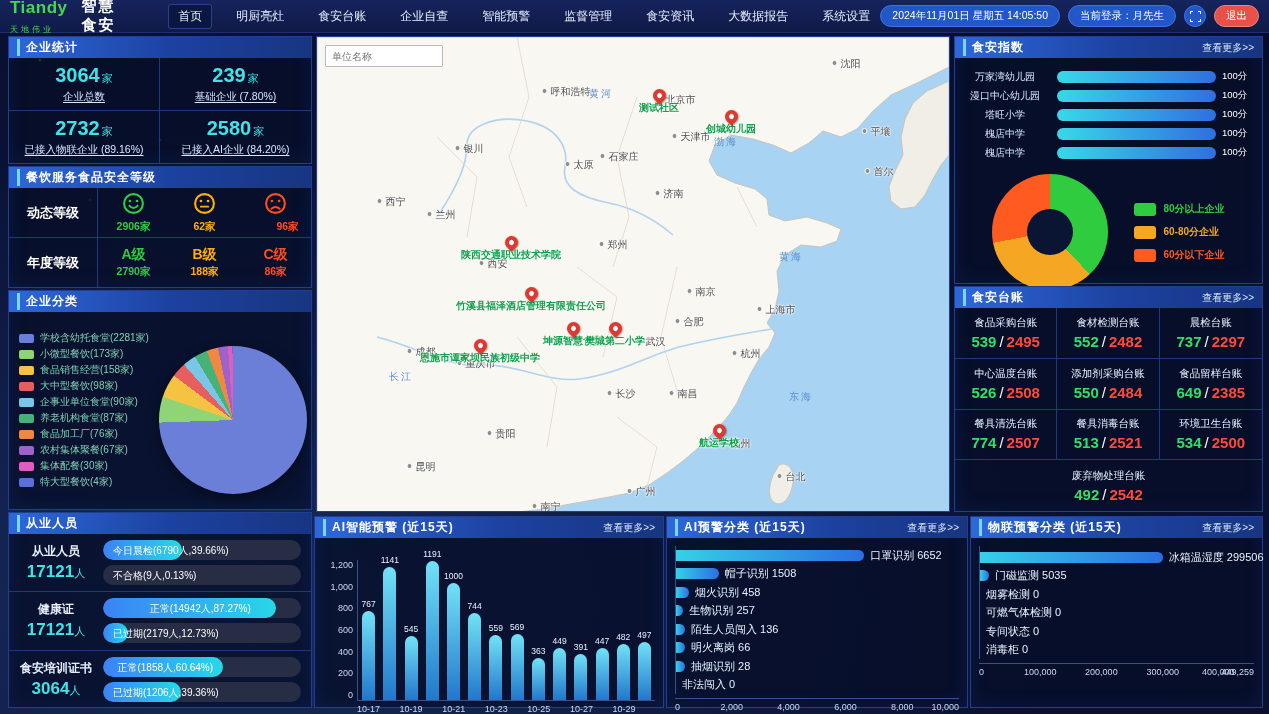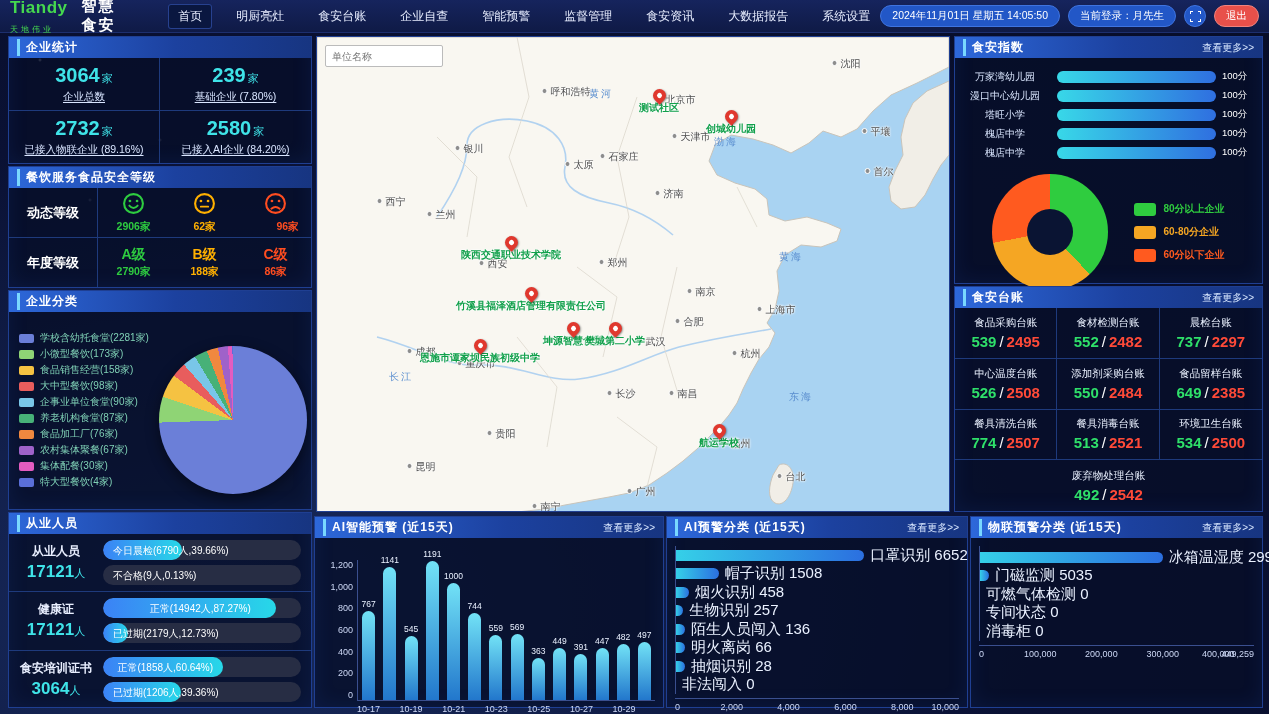--- a/index.html
+++ b/index.html
@@ -126,21 +126,21 @@
   .vcol{flex:1;display:flex;flex-direction:column;align-items:center;justify-content:flex-end}
   .vval{font-size:8.5px;color:#eaf1ff;margin-bottom:2px}
   .vbar{width:13px;border-radius:7px 7px 0 0;background:linear-gradient(180deg,#72e2f6,#2277cc)}
   .xrow{display:flex;margin-top:3px}
   .xlab{flex:1;font-size:9px;color:#cdd8f5;white-space:nowrap}
   
   .hchart{padding:8px 8px 0 8px}
   .hrows{border-left:1px solid #3a4f8f}
   .hrow{height:18.5px;display:flex;align-items:center}
   .hfill{height:11px;border-radius:0 6px 6px 0;background:linear-gradient(90deg,#35d0e8,#2b6fe0);flex:0 0 auto}
-  .hlab{font-size:15px;color:#eaf1ff;margin-left:6px;white-space:nowrap}
+  .hlab{font-size:11px;color:#eaf1ff;margin-left:6px;white-space:nowrap}
   .haxis{position:relative;height:14px;margin-top:4px;border-top:1px solid #3a4f8f}
   .htick{position:absolute;top:3px;font-size:9px;color:#cdd8f5;white-space:nowrap}
 </style>
 </head>
 <body>
 
 <div class="topbar">
   <div class="logo">
     <div class="logo-main">Tiandy</div>
     <div class="logo-sub">天地伟业</div>
@@ -383,21 +383,21 @@
       <div class="city" style="left: 359px; top: 63px;">北京市</div>
       <div class="city" style="left: 374px; top: 100px;">天津市</div>
       <div class="city" style="left: 559px; top: 95px;">平壤</div>
       <div class="city" style="left: 562px; top: 135px;">首尔</div>
       <div class="city" style="left: 152px; top: 112px;">银川</div>
       <div class="city" style="left: 302px; top: 120px;">石家庄</div>
       <div class="city" style="left: 262px; top: 128px;">太原</div>
       <div class="city" style="left: 352px; top: 157px;">济南</div>
       <div class="city" style="left: 74px; top: 165px;">西宁</div>
       <div class="city" style="left: 124px; top: 178px;">兰州</div>
-      <div class="city" style="left: 296px; top: 208px; margin-top: 18px;">郑州</div>
+      <div class="city" style="left: 296px; top: 208px;">郑州</div>
       <div class="city" style="left: 176px; top: 227px;">西安</div>
       <div class="city" style="left: 384px; top: 255px;">南京</div>
       <div class="city" style="left: 459px; top: 273px; text-align: right;">上海市</div>
       <div class="city" style="left: 372px; top: 285px;">合肥</div>
       <div class="city" style="left: 429px; top: 317px;">杭州</div>
       <div class="city" style="left: 334px; top: 305px;">武汉</div>
       <div class="city" style="left: 104px; top: 315px;">成都</div>
       <div class="city" style="left: 159px; top: 327px;">重庆市</div>
       <div class="city" style="left: 304px; top: 357px;">长沙</div>
       <div class="city" style="left: 366px; top: 357px;">南昌</div>
@@ -702,20 +702,24 @@
         <div class="hrow">
           <div class="hfill" style="width: 66.7%;"></div>
           <span class="hlab">冰箱温湿度 299506</span>
         </div>
         <div class="hrow">
           <div class="hfill" style="width: 9px;"></div>
           <span class="hlab">门磁监测 5035</span>
         </div>
         <div class="hrow">
           <div class="hfill" style="width: 0px;"></div>
+          <span class="hlab">烟雾检测 0</span>
+        </div>
+        <div class="hrow">
+          <div class="hfill" style="width: 0px;"></div>
           <span class="hlab">可燃气体检测 0</span>
         </div>
         <div class="hrow">
           <div class="hfill" style="width: 0px;"></div>
           <span class="hlab">专间状态 0</span>
         </div>
         <div class="hrow">
           <div class="hfill" style="width: 0px;"></div>
           <span class="hlab">消毒柜 0</span>
         </div>

